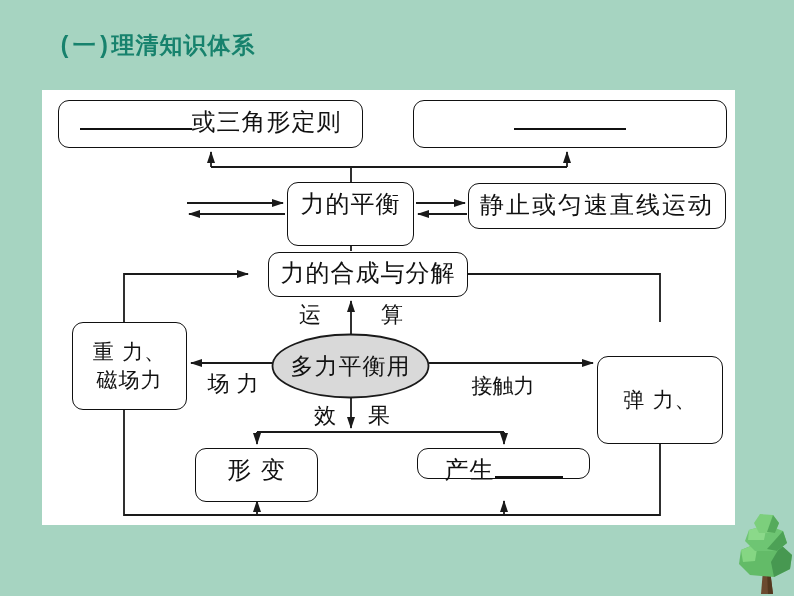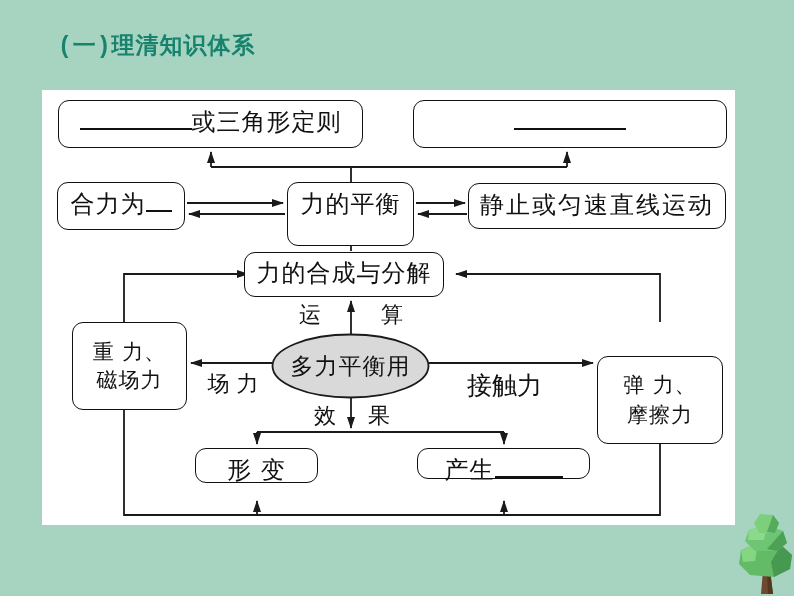--- a/index.html
+++ b/index.html
@@ -40,34 +40,34 @@
     border-bottom:2px solid #111;
     height:1em;
     vertical-align:baseline;
   }
   .stack{display:flex;flex-direction:column;justify-content:center;line-height:28px;}
   #bx-rule   {left:58px;  top:100px; width:305px; height:48px;}
   #bx-multi  {left:413px; top:100px; width:314px; height:48px;}
   #bx-net    {left:57px;  top:182px; width:128px; height:48px;}
   #bx-balance{left:287px; top:182px; width:127px; height:64px;}
   #bx-rest   {left:468px; top:183px; width:258px; height:46px; letter-spacing:2px;}
-  #bx-compose{left:244px; top:252px; width:200px; height:45px; line-height:40px;}
-  #bx-deform {left:195px; top:448px; width:123px; height:35px;}
+  #bx-compose{left:268px; top:252px; width:200px; height:45px; line-height:40px;}
+  #bx-deform {left:195px; top:448px; width:123px; height:54px;}
   #bx-produce{left:417px; top:448px; width:173px; height:31px;}
   #bx-field  {left:72px;  top:322px; width:115px; height:88px; font-size:21px;}
   #bx-contact{left:597px; top:322px; width:126px; height:88px; font-size:21px; line-height:30px;margin-top:34px;}
   .elabel{
     position:absolute;color:#111;font-size:22px;line-height:24px;
     white-space:nowrap;
   }
   .split{display:flex;justify-content:space-between;}
   #lbl-op     {left:299px; top:303px; width:104px;}
   #lbl-effect {left:314px; top:404px; width:76px;}
   #lbl-field  {left:201px; top:372px; width:64px; text-align:center;}
-  #lbl-contact{left:467px; top:374px; width:72px; font-size:25px; text-align:center;}
+  #lbl-contact{left:467px; top:374px; width:72px; font-size:21px; text-align:center;}
   #lbl-center{
     position:absolute;left:273px;top:351px;width:155px;
     text-align:center;font-size:23px;line-height:30px;color:#111;letter-spacing:1px;
   }
   #tree{position:absolute;left:736px;top:512px;}
 </style>
 </head>
 <body>
 
 <div id="stage">
@@ -124,40 +124,38 @@
       <path class="ln" d="M257,515 L257,501" marker-end="url(#ah)"></path>
       <path class="ln" d="M504,515 L504,501" marker-end="url(#ah)"></path>
     </g>
     <ellipse cx="350.5" cy="366" rx="78" ry="31.5" fill="#d9d9d9" stroke="#1a1a1a" stroke-width="1.8"></ellipse>
   </svg>
 
   <div class="box one" id="bx-rule"><span class="blank" style="width:112px"></span><span>或三角形定则</span></div>
 
   <div class="box one" id="bx-multi"><span class="blank" style="width:112px"></span></div>
 
-  <div class="box one" id="bx-net"><span>合力为</span><span class="blank" style="width:26px"></span></div>
 
   <div class="box one" id="bx-balance"><span>力的平衡</span></div>
 
   <div class="box one" id="bx-rest"><span>静止或匀速直线运动</span></div>
 
   <div class="box one" id="bx-compose"><span>力的合成与分解</span></div>
 
   <div class="box one" id="bx-deform"><span>形 变</span></div>
 
   <div class="box one" id="bx-produce"><span>产生</span><span class="blank" style="width:68px"></span></div>
 
   <div class="box stack" id="bx-field">
     <span>重 力、</span>
     <span>磁场力</span>
   </div>
 
   <div class="box stack" id="bx-contact">
     <span>弹 力、</span>
-    <span>摩擦力</span>
   </div>
 
   <div id="lbl-center">多力平衡用</div>
 
   <div class="elabel split" id="lbl-op">
     <span>运</span>
     <span>算</span>
   </div>
 
   <div class="elabel split" id="lbl-effect">

